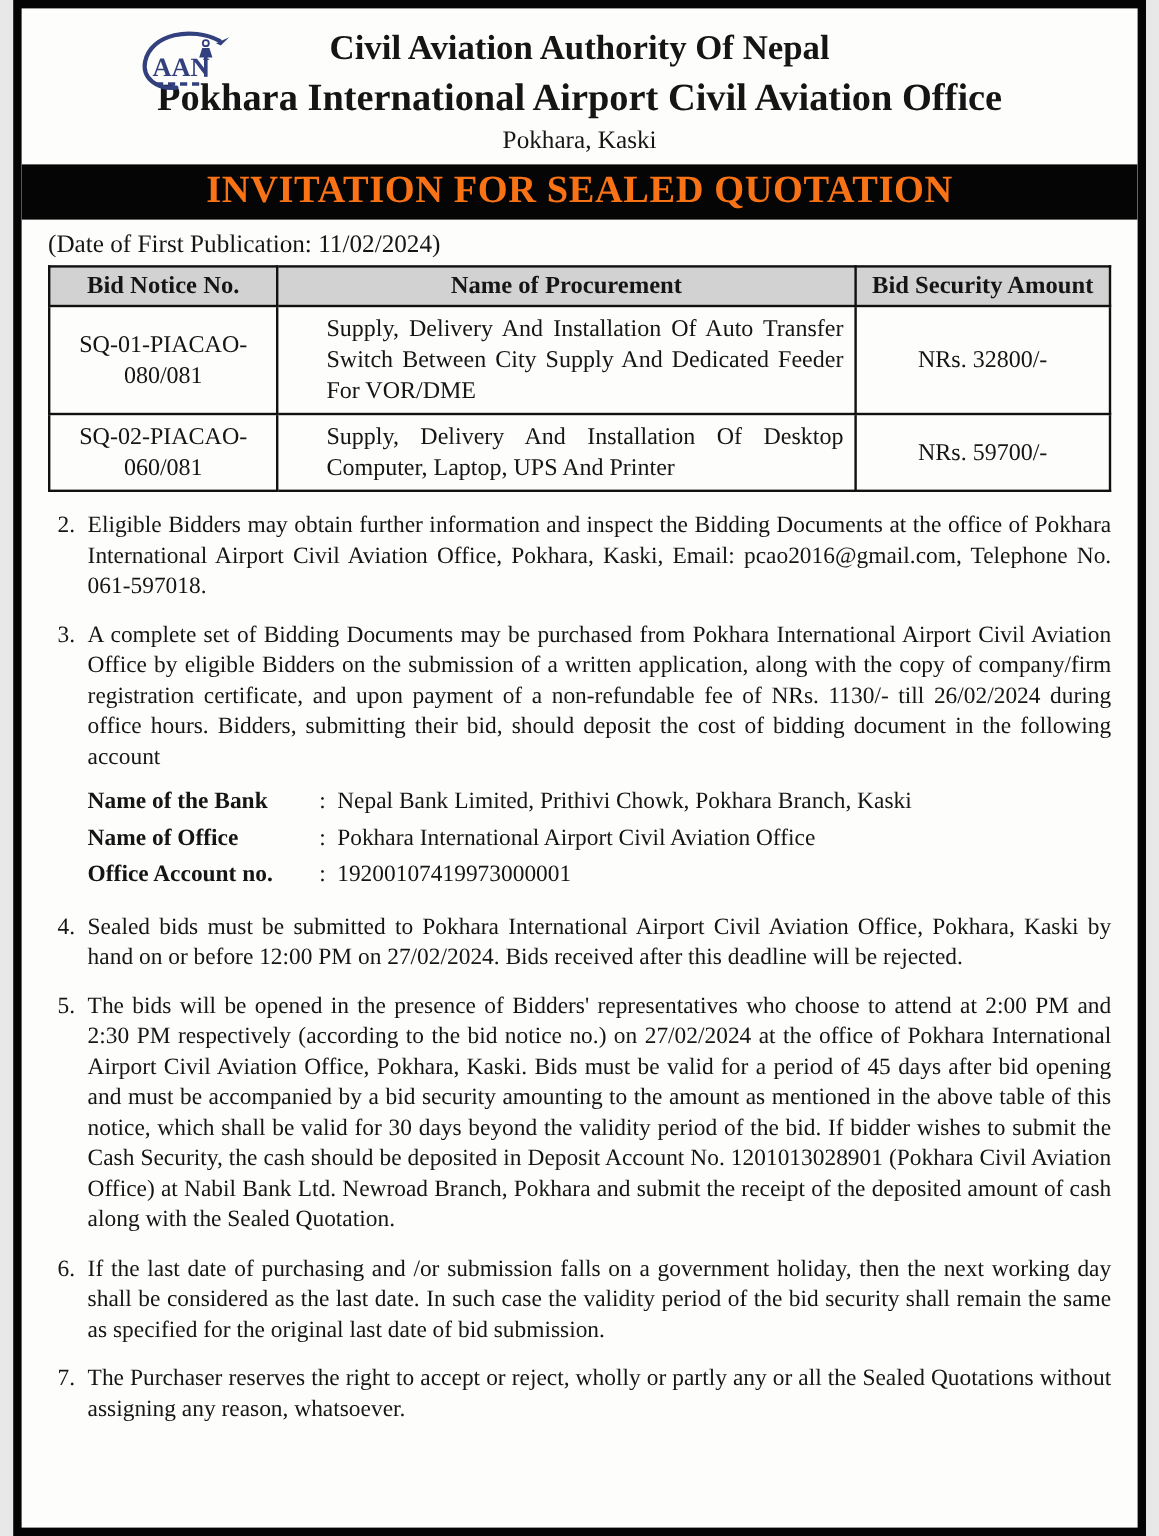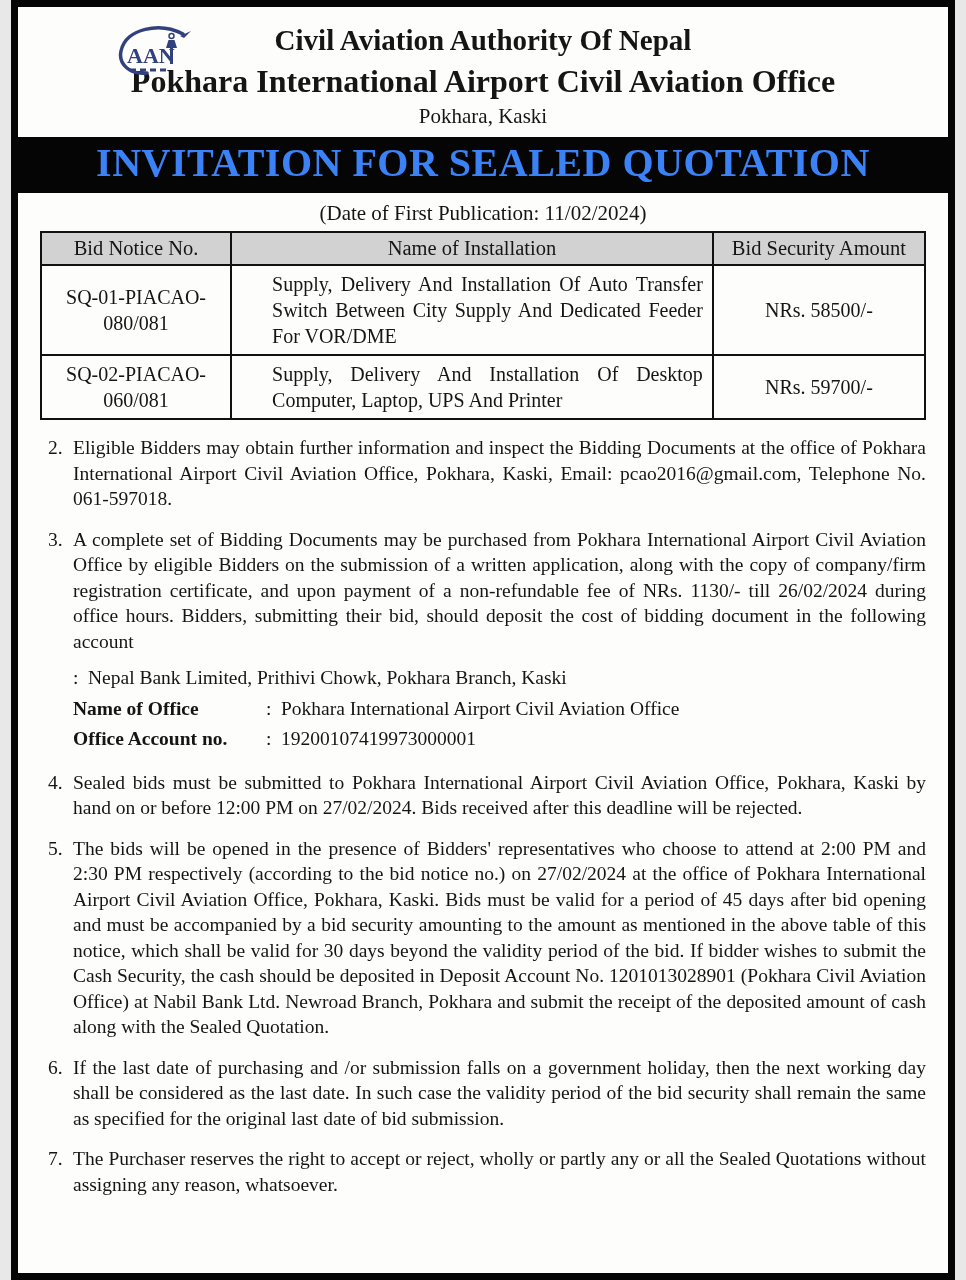--- a/index.html
+++ b/index.html
@@ -11,32 +11,32 @@
     padding:6px 22px 0 22px;overflow:hidden;position:relative;
   }
   
   .hdr{text-align:center;position:relative;}
   .logo{position:absolute;left:72px;top:4px;width:82px;height:58px;}
   .org{font-size:29px;font-weight:bold;margin:8px 0 0 0;line-height:38px;}
   .office{font-size:32px;font-weight:bold;margin:2px 0 0 0;line-height:40px;}
   .loc{font-size:21px;margin:2px 0 8px 0;line-height:26px;}
   
   .banner{
-    background:#050505;color:#3b82f6;margin:0 -22px;
-    font-size:40px;font-weight:bold;text-align:center;
+    background:#050505;color:#f97316;margin:0 -22px;
+    font-size:32px;font-weight:bold;text-align:center;
     padding:2px 0 7px 0;letter-spacing:.5px;
   }
-  .pubdate{text-align:center;font-size:21px;margin:7px 0 5px 0;line-height:26px;}
+  .pubdate{font-size:21px;margin:7px 0 5px 0;line-height:26px;}
   
   .item1{font-size:19.5px;line-height:25px;text-align:justify;margin:2px 0 9px 0;}
   .num1{display:inline-block;width:71px;}
   
   table{width:100%;border-collapse:collapse;table-layout:fixed;}
   th,td{border:2px solid #111;vertical-align:middle;}
-  th{background:#d2d2d2;font-size:20.5px;font-weight:normal;padding:4px 3px;}
+  th{background:#d2d2d2;font-size:20.5px;font-weight:bold;padding:4px 3px;}
   td{font-size:20px;line-height:26px;padding:5px 9px;}
   .col-bid{width:21.5%;} .col-proc{width:54.5%;} .col-amt{width:24%;}
   .cc{text-align:center;} .cj{text-align:justify;padding-left:40px;}
   
   .li{display:flex;margin:15px 0 0 8px;font-size:19.5px;line-height:25.5px;}
   .li .num{width:25px;flex:none;}
   .li .txt{flex:1;text-align:justify;}
   
   .bank{margin:9px 0 0 33px;}
   .bank-row{display:flex;font-size:19.5px;line-height:30.5px;}
@@ -78,29 +78,29 @@
 
   <table>
     <colgroup>
         <col class="col-bid">
         <col class="col-proc">
         <col class="col-amt">
       </colgroup>
     <thead>
       <tr>
         <th class="cc">Bid Notice No.</th>
-        <th class="cc">Name of Installation</th>
+        <th class="cc">Name of Procurement</th>
         <th class="cc">Bid Security Amount</th>
       </tr>
     </thead>
     <tbody>
       <tr>
         <td class="cc">SQ-01-PIACAO-080/081</td>
         <td class="cj">Supply, Delivery And Installation Of Auto Transfer Switch Between City Supply And Dedicated Feeder For VOR/DME</td>
-        <td class="cc">NRs. 58500/-</td>
+        <td class="cc">NRs. 32800/-</td>
       </tr>
       <tr>
         <td class="cc">SQ-02-PIACAO-060/081</td>
         <td class="cj">Supply, Delivery And Installation Of Desktop Computer, Laptop, UPS And Printer</td>
         <td class="cc">NRs. 59700/-</td>
       </tr>
     </tbody>
   </table>
 
   <div class="li">
@@ -108,20 +108,21 @@
     <div class="txt">Eligible Bidders may obtain further information and inspect the Bidding Documents at the office of Pokhara International Airport Civil Aviation Office, Pokhara, Kaski, Email: pcao2016@gmail.com, Telephone No. 061-597018.</div>
   </div>
 
   <div class="li">
     <div class="num">3.</div>
     <div class="txt">A complete set of Bidding Documents may be purchased from Pokhara International Airport Civil Aviation Office by eligible Bidders on the submission of a written application, along with the copy of company/firm registration certificate, and upon payment of a non-refundable fee of NRs. 1130/- till 26/02/2024 during office hours. Bidders, submitting their bid, should deposit the cost of bidding document in the following account</div>
   </div>
 
   <div class="bank">
     <div class="bank-row">
+      <div class="bank-label">Name of the Bank</div>
       <div class="bank-colon">:</div>
       <div class="bank-value">Nepal Bank Limited, Prithivi Chowk, Pokhara Branch, Kaski</div>
     </div>
     <div class="bank-row">
       <div class="bank-label">Name of Office</div>
       <div class="bank-colon">:</div>
       <div class="bank-value">Pokhara International Airport Civil Aviation Office</div>
     </div>
     <div class="bank-row">
       <div class="bank-label">Office Account no.</div>

